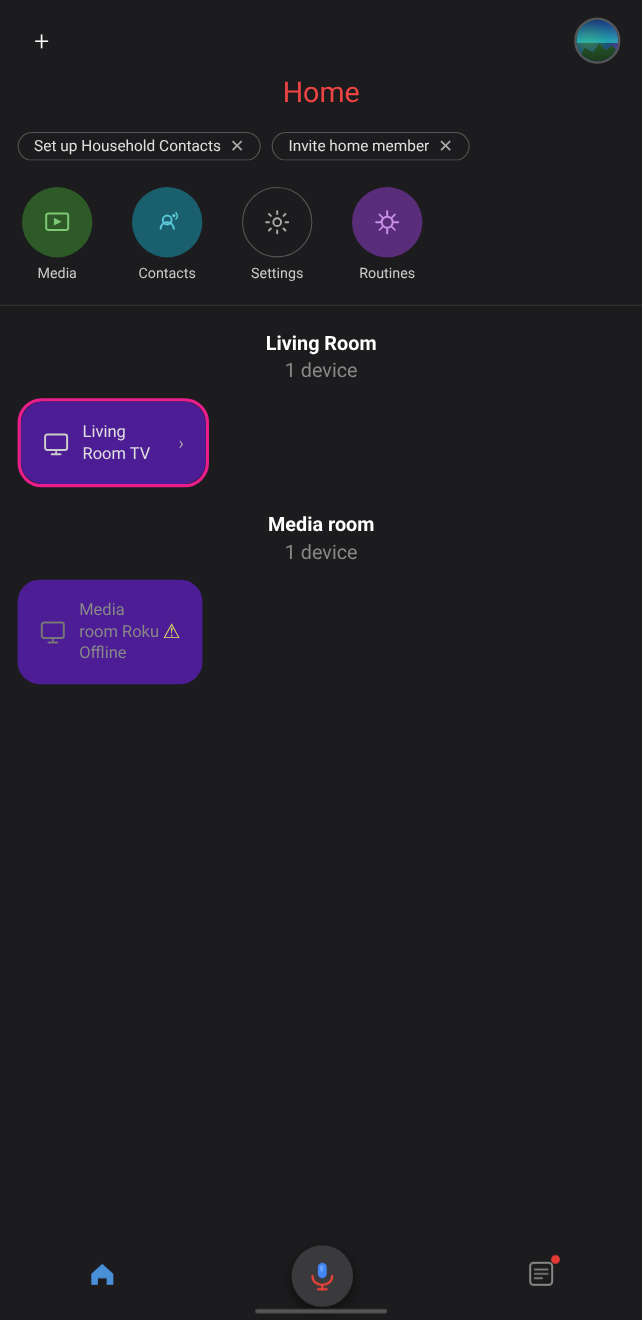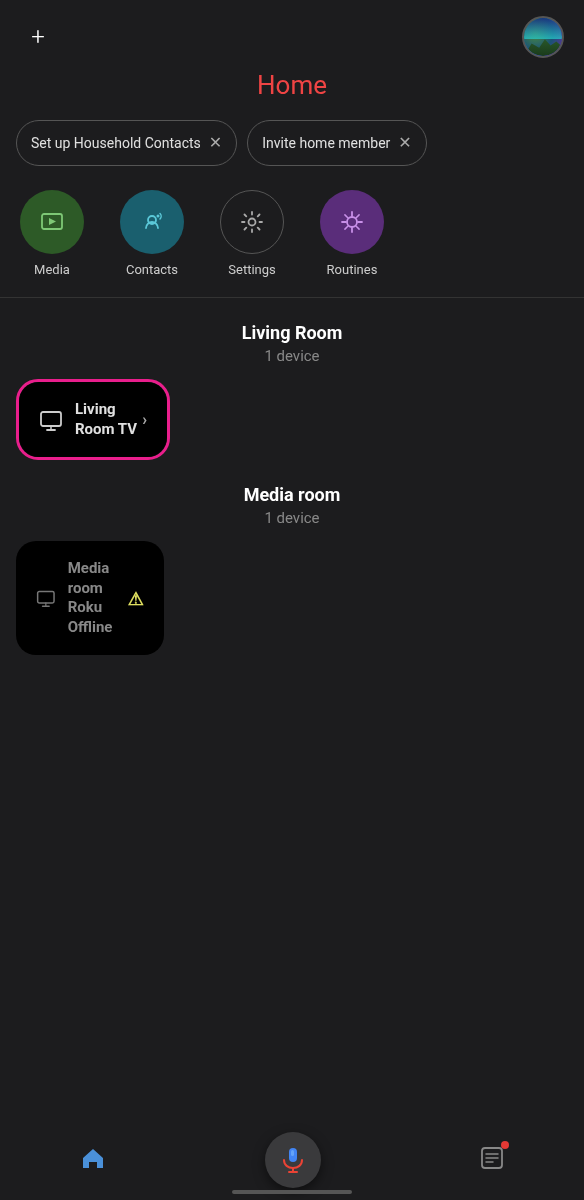--- a/index.html
+++ b/index.html
@@ -99,21 +99,21 @@
 
     .chips-row::-webkit-scrollbar { display: none; }
 
     .chip {
       display: flex;
       align-items: flex-start;
       gap: 8px;
       background: transparent;
       border: 1.5px solid #555;
       border-radius: 24px;
-      padding: 14px 14px;
+      padding: 4px 14px;
       white-space: nowrap;
       cursor: pointer;
       color: #e0e0e0;
       font-size: 14px;
     }
 
     .chip-close {
       color: #aaa;
       font-size: 16px;
       line-height: 1;
@@ -173,37 +173,36 @@
     .room-title {
       text-align: center;
       font-size: 18px;
       font-weight: 700;
       color: #ffffff;
       margin-bottom: 4px;
     }
 
     .room-subtitle {
       text-align: center;
-      font-size: 15px;
+      font-size: 18px;
       color: #888;
       margin-bottom: 14px;
     }
 
     
     .device-card {
-      background: #000000;
+      background: #4c1d95;
       border-radius: 20px;
       padding: 18px 20px;
       display: flex;
       align-items: center;
       justify-content: space-between;
-      width: 148px;
+      width: 168px;
       cursor: pointer;
       position: relative;
-      font-weight: bold;
     }
 
     .device-card-left {
       display: flex;
       align-items: center;
       gap: 12px;
     }
 
     .device-name {
       font-size: 15px;

